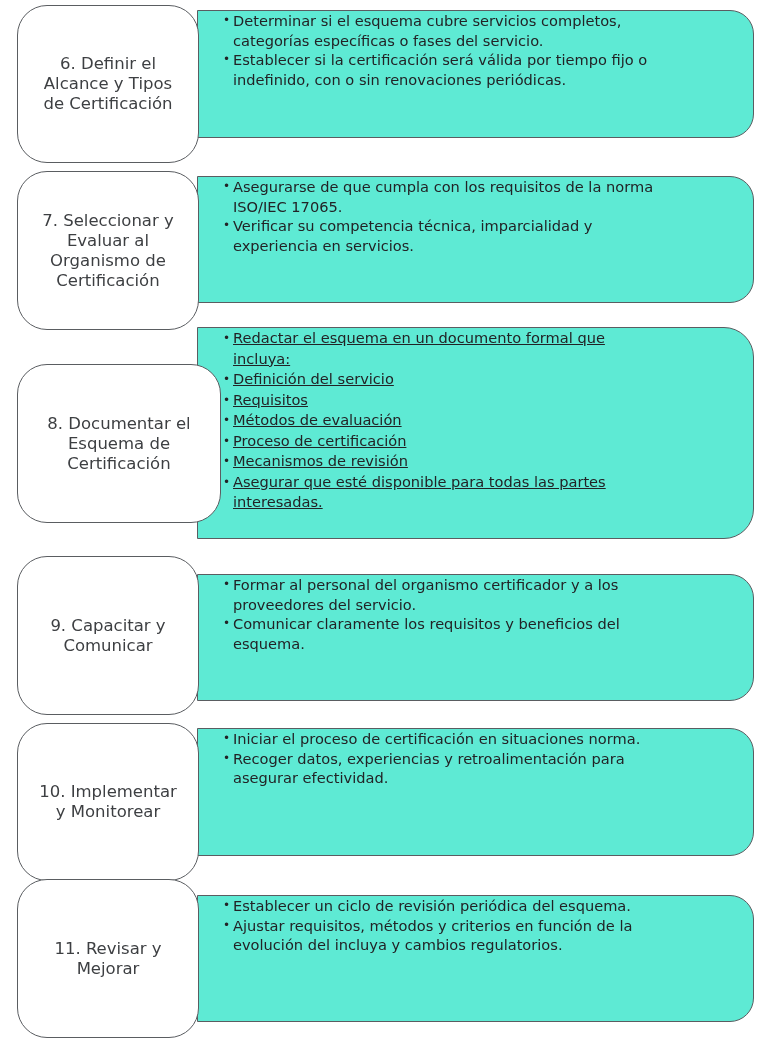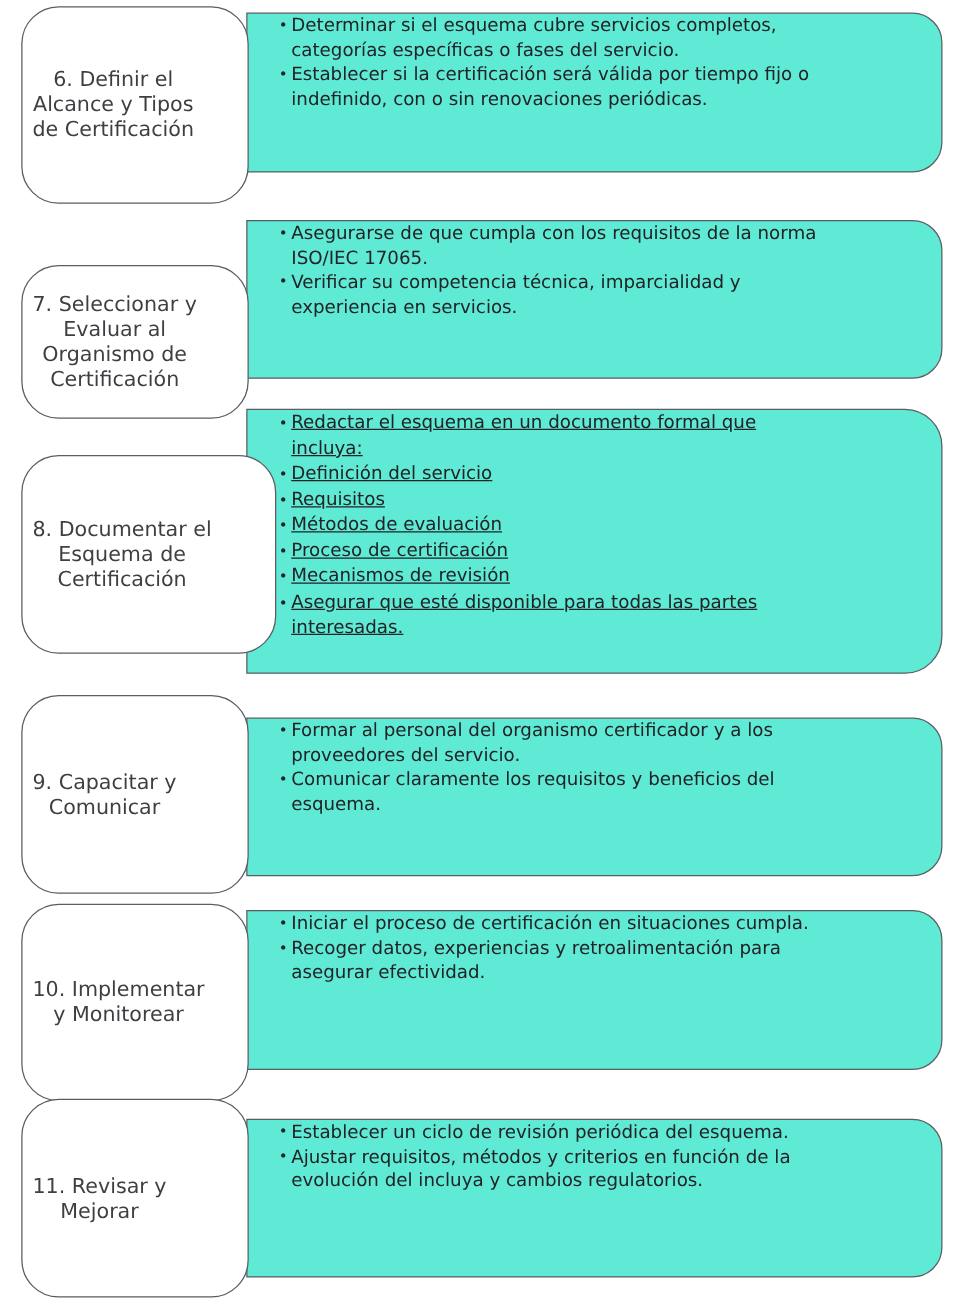--- a/index.html
+++ b/index.html
@@ -1,21 +1,21 @@
 <!DOCTYPE html>
 <html><head>
   <meta charset="utf-8">
   <style>
     html, body { margin: 0; padding: 0; background: #ffffff; }
     body { width: 768px; height: 1044px; position: relative; overflow: hidden;
            font-family: "DejaVu Sans", sans-serif; }
     .step-box {
       position: absolute; box-sizing: border-box;
       border: 1.6px solid #5a5d61; border-radius: 30px; background: #fff;
-      display: flex; align-items: center; justify-content: flex-start;
+      display: flex; align-items: center; justify-content: center;
       text-align: center; color: #3d3f42; font-size: 16.5px; line-height: 20px;
       padding: 0 8px; z-index: 2;
     }
     .step-title { white-space: pre-line; }
     .detail-box {
       position: absolute; box-sizing: border-box;
       border: 1.6px solid #5a5d61; border-left-width: 1.6px;
       border-radius: 0 24px 24px 0; background: #5eead4;
       display: flex; align-items: flex-start; z-index: 1;
       padding-left: 27px; padding-right: 20px;
@@ -35,21 +35,21 @@
 </div>
 <div class="detail-box" style="left:197px; top:10px; width:557px; height:128px;">
   <ul class="bullets">
     <li>Determinar si el esquema cubre servicios completos,
 categorías específicas o fases del servicio.</li>
     <li>Establecer si la certificación será válida por tiempo fijo o
 indefinido, con o sin renovaciones periódicas.</li>
   </ul>
 </div>
 
-<div class="step-box" style="left:17px; top:171px; width:182px; height:123px;margin-top:41px;">
+<div class="step-box" style="left:17px; top:171px; width:182px; height:159px;">
   <span class="step-title">7. Seleccionar y
 Evaluar al
 Organismo de
 Certificación</span>
 </div>
 <div class="detail-box" style="left:197px; top:176px; width:557px; height:127px;">
   <ul class="bullets">
     <li>Asegurarse de que cumpla con los requisitos de la norma
 ISO/IEC 17065.</li>
     <li>Verificar su competencia técnica, imparcialidad y
@@ -88,21 +88,21 @@
 esquema.</li>
   </ul>
 </div>
 
 <div class="step-box" style="left:17px; top:723px; width:182px; height:158px;">
   <span class="step-title">10. Implementar
 y Monitorear</span>
 </div>
 <div class="detail-box" style="left:197px; top:728px; width:557px; height:128px;">
   <ul class="bullets">
-    <li>Iniciar el proceso de certificación en situaciones cumpla.</li>
+    <li>Iniciar el proceso de certificación en situaciones norma.</li>
     <li>Recoger datos, experiencias y retroalimentación para
 asegurar efectividad.</li>
   </ul>
 </div>
 
 <div class="step-box" style="left:17px; top:879px; width:182px; height:159px;">
   <span class="step-title">11. Revisar y
 Mejorar</span>
 </div>
 <div class="detail-box" style="left:197px; top:895px; width:557px; height:127px;">

